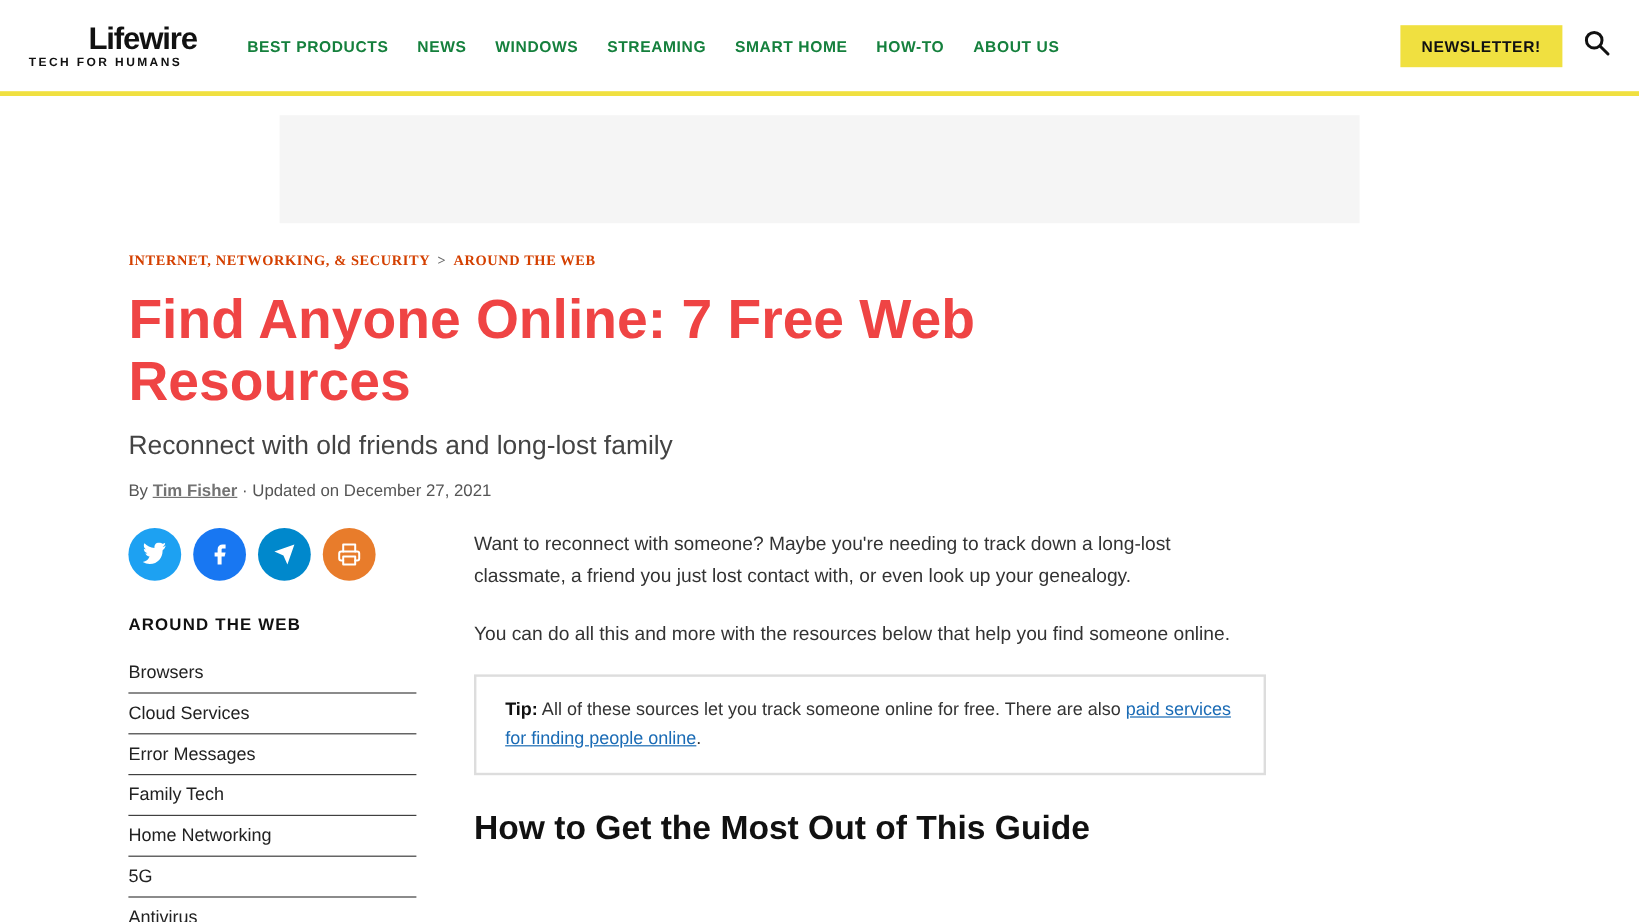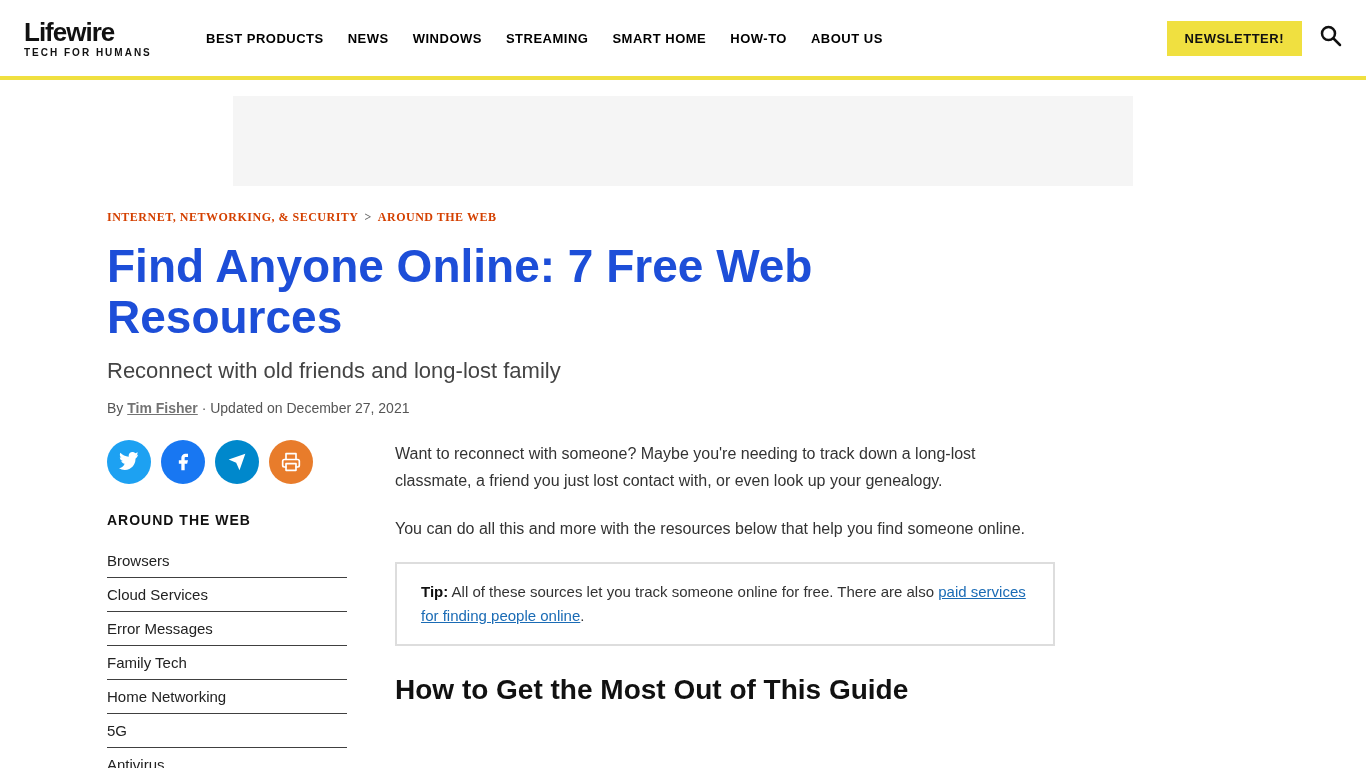--- a/index.html
+++ b/index.html
@@ -22,41 +22,42 @@
       margin-right: 32px;
       min-width: 140px;
     }
     .logo-text {
       font-size: 26px;
       font-weight: 900;
       font-family: Arial, sans-serif;
       color: #111;
       letter-spacing: -1px;
       line-height: 1;
+      text-align: right;
     }
     .logo-tagline {
       font-size: 10px;
       font-weight: 700;
       letter-spacing: 2px;
       color: #111;
       font-family: Arial, sans-serif;
       text-transform: uppercase;
       margin-top: 2px;
     }
     .nav {
       display: flex;
       align-items: center;
       gap: 4px;
       flex: 1;
     }
     .nav-item {
       font-size: 13px;
       font-weight: 700;
       font-family: Arial, sans-serif;
-      color: #000000;
+      color: #15803d;
       text-transform: uppercase;
       letter-spacing: 0.5px;
       padding: 8px 10px;
       cursor: pointer;
       text-decoration: none;
       white-space: nowrap;
     }
     .newsletter-btn {
       background: #f0e040;
       color: #111;
@@ -119,21 +120,21 @@
     .breadcrumb-sep {
       color: #666;
       font-size: 12px;
     }
 
     
     .article-title {
       font-size: 46px;
       font-weight: 900;
       font-family: Arial, sans-serif;
-      color: #1d4ed8;
+      color: #ef4444;
       line-height: 1.1;
       margin-bottom: 16px;
       max-width: 940px;
     }
     .article-subtitle {
       font-size: 22px;
       color: #444;
       font-family: Arial, sans-serif;
       font-weight: 400;
       margin-bottom: 16px;

